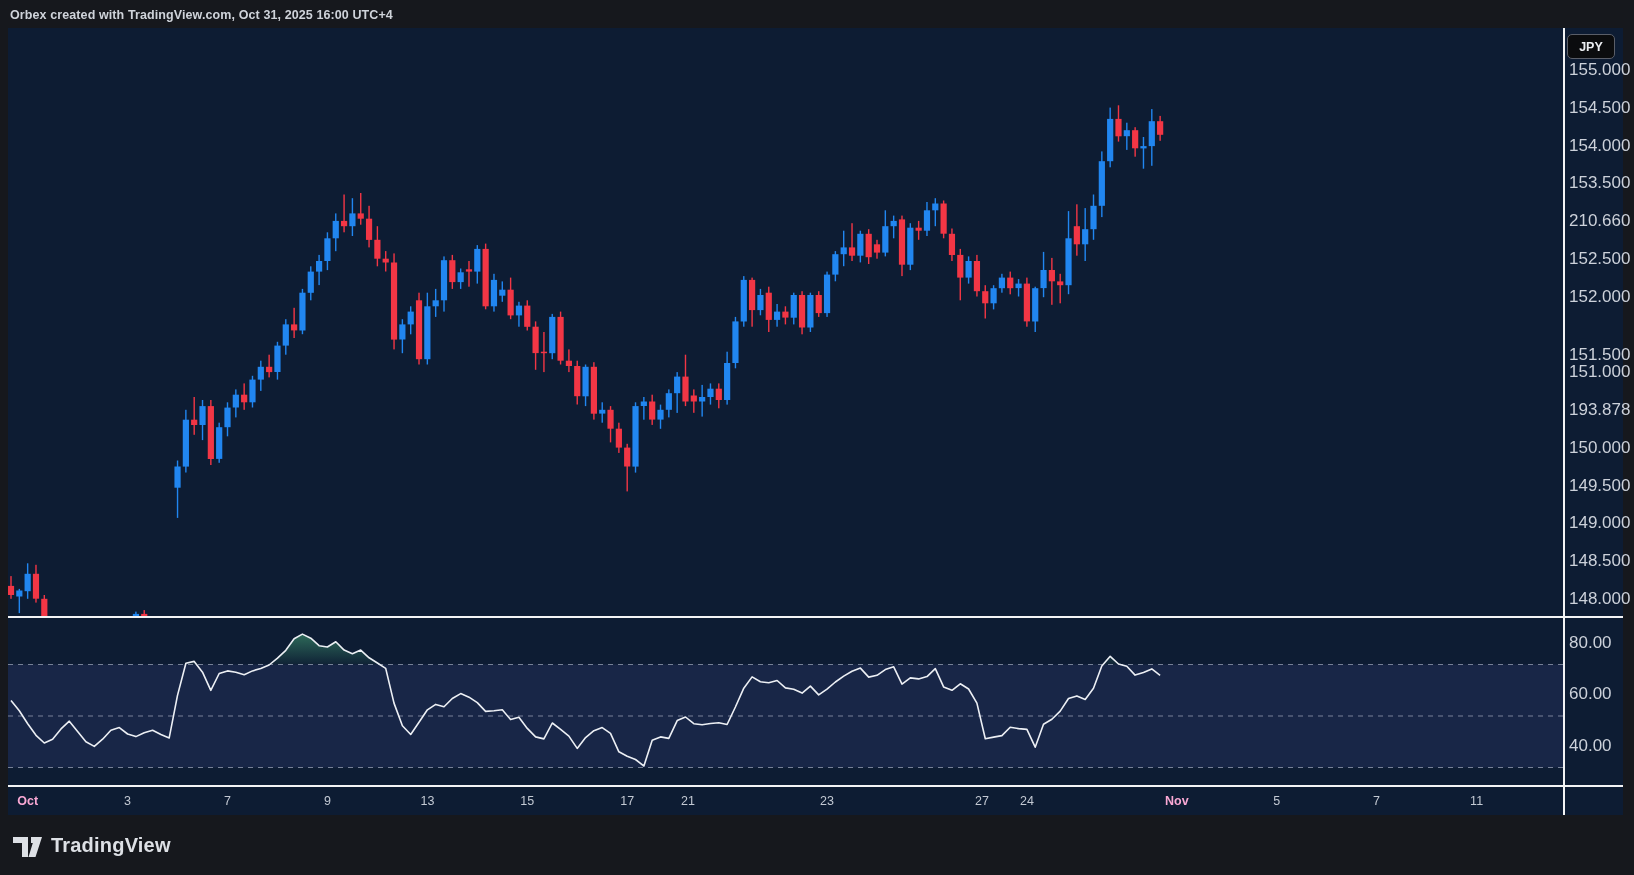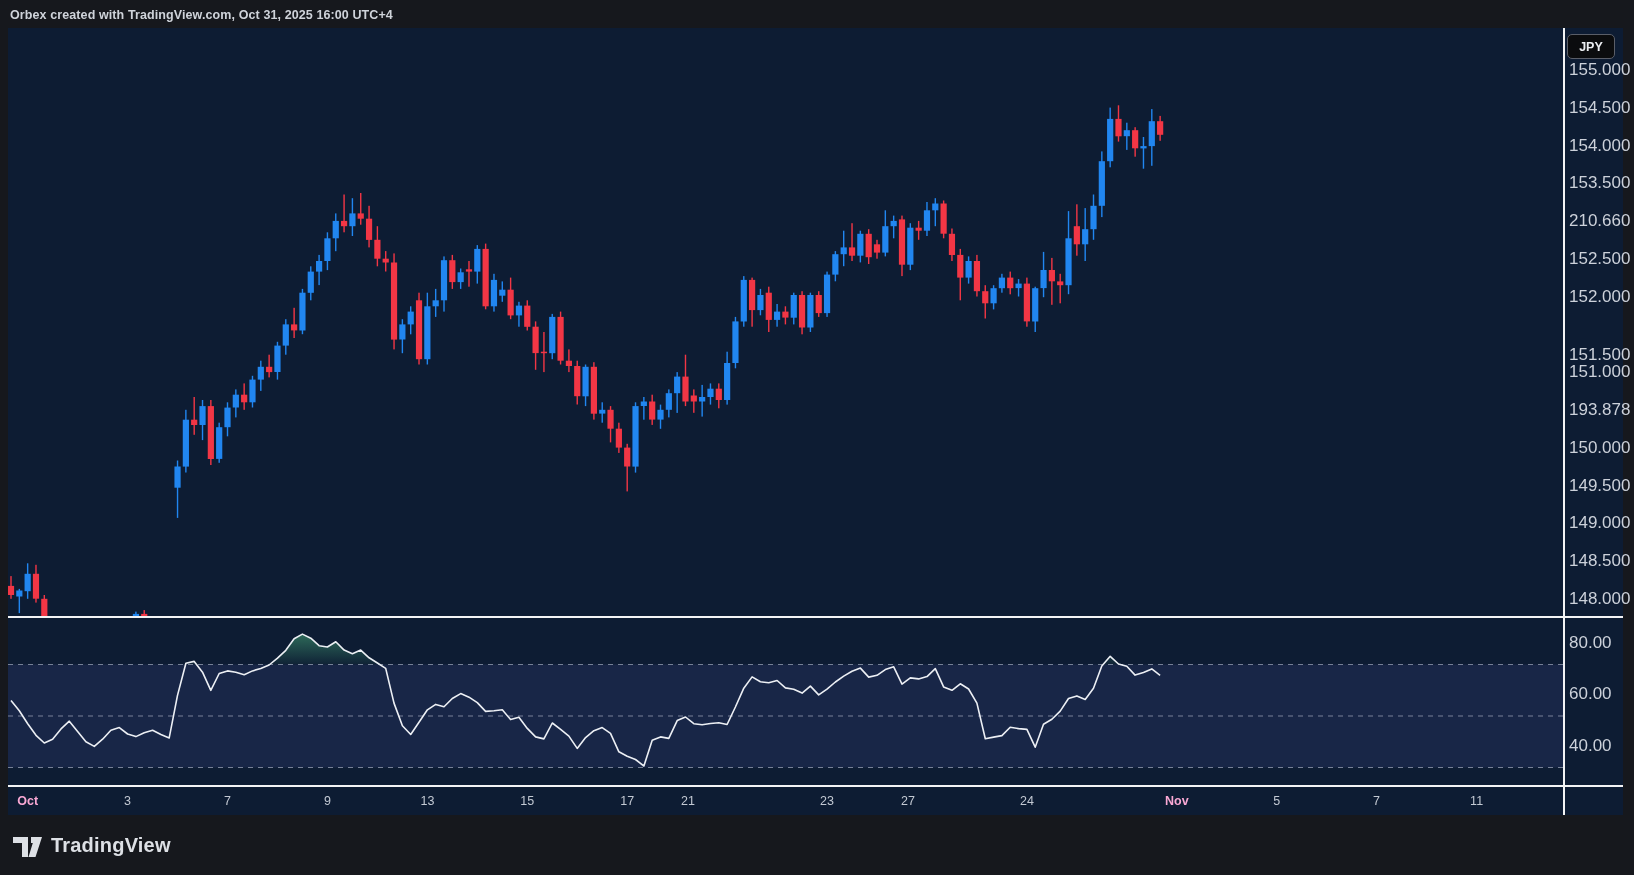--- a/index.html
+++ b/index.html
@@ -382,21 +382,21 @@
   <div id="time-axis">
       <span class="time-label month" style="left: 19.7px;">Oct</span>
       <span class="time-label" style="left: 119.6px;">3</span>
       <span class="time-label" style="left: 219.5px;">7</span>
       <span class="time-label" style="left: 319.4px;">9</span>
       <span class="time-label" style="left: 419.4px;">13</span>
       <span class="time-label" style="left: 519.3px;">15</span>
       <span class="time-label" style="left: 619.2px;">17</span>
       <span class="time-label" style="left: 680px;">21</span>
       <span class="time-label" style="left: 819px;">23</span>
-      <span class="time-label" style="left: 900px;">27</span>
+      <span class="time-label" style="left: 974px;">27</span>
       <span class="time-label" style="left: 1018.9px;">24</span>
       <span class="time-label month" style="left: 1168.8px;">Nov</span>
       <span class="time-label" style="left: 1268.7px;">5</span>
       <span class="time-label" style="left: 1368.6px;">7</span>
       <span class="time-label" style="left: 1468.6px;">11</span>
     </div>
 </div>
 
 <div id="tv-logo">
   <svg width="29" height="20" viewBox="0 0 29 20">

